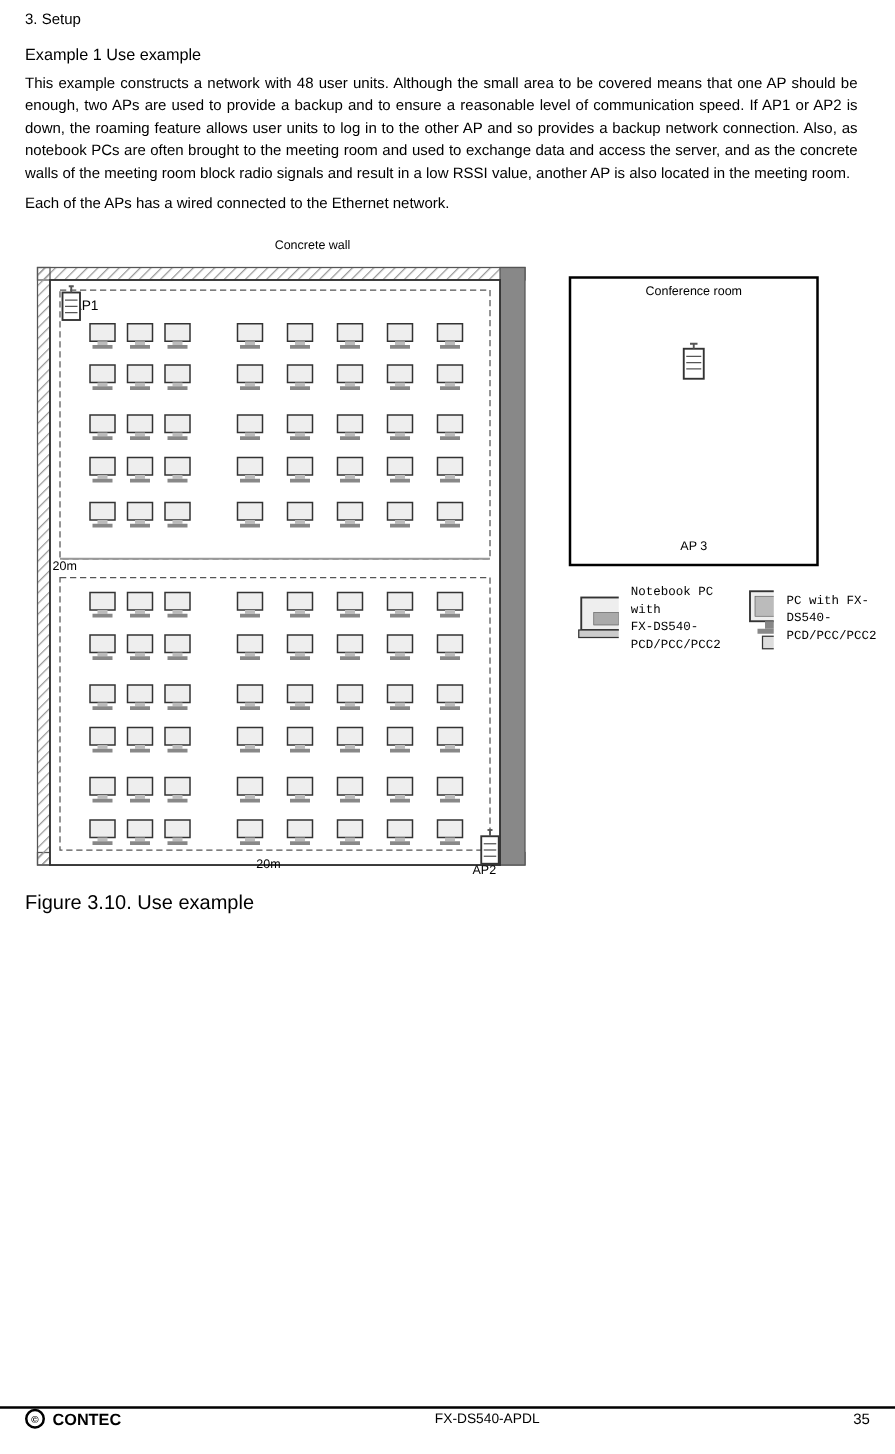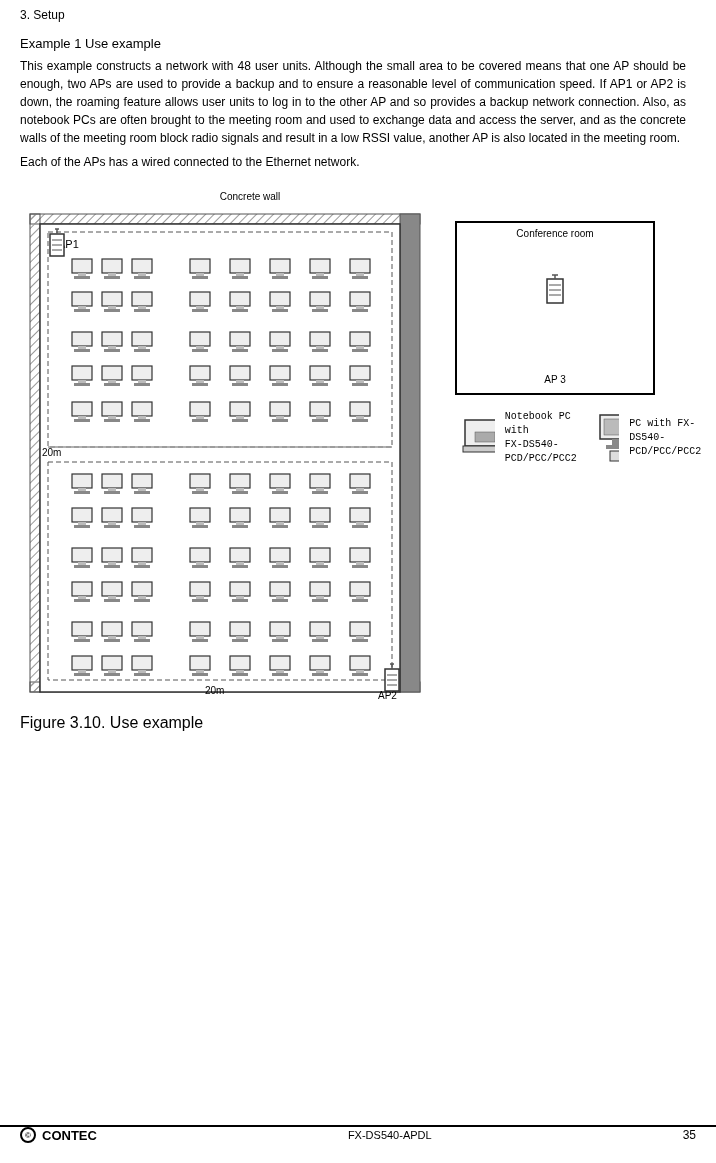--- a/index.html
+++ b/index.html
@@ -631,21 +631,21 @@
               <rect x="6" y="14" width="8" height="3" fill="#bbb"></rect>
               <rect x="2" y="17" width="16" height="3" fill="#888"></rect>
             </g>
 
         </svg>
       </div>
     </div>
 
     <div style="display:flex; flex-direction:column; margin-left: -15px;">
 
-      <div style="position:relative; width:200px; height:174px; margin-top:30px;">
+      <div style="position:relative; width:200px; height:232px; margin-top:30px;">
         <div style="position:absolute; top:0; left:0; right:0; bottom:0; border:2px solid #000; background:#fff;">
           <div style="font-size:10px; text-align:center; padding-top:5px;">Conference room</div>
 
           <div style="position:absolute; top:50px; left:50%; transform:translateX(-50%);">
             <svg width="28" height="36">
               <rect x="6" y="6" width="16" height="24" fill="#fff" stroke="#333" stroke-width="1.5"></rect>
               <line x1="8" y1="12" x2="20" y2="12" stroke="#555" stroke-width="1"></line>
               <line x1="8" y1="17" x2="20" y2="17" stroke="#555" stroke-width="1"></line>
               <line x1="8" y1="22" x2="20" y2="22" stroke="#555" stroke-width="1"></line>
               <line x1="14" y1="6" x2="14" y2="2" stroke="#555" stroke-width="1.5"></line>

